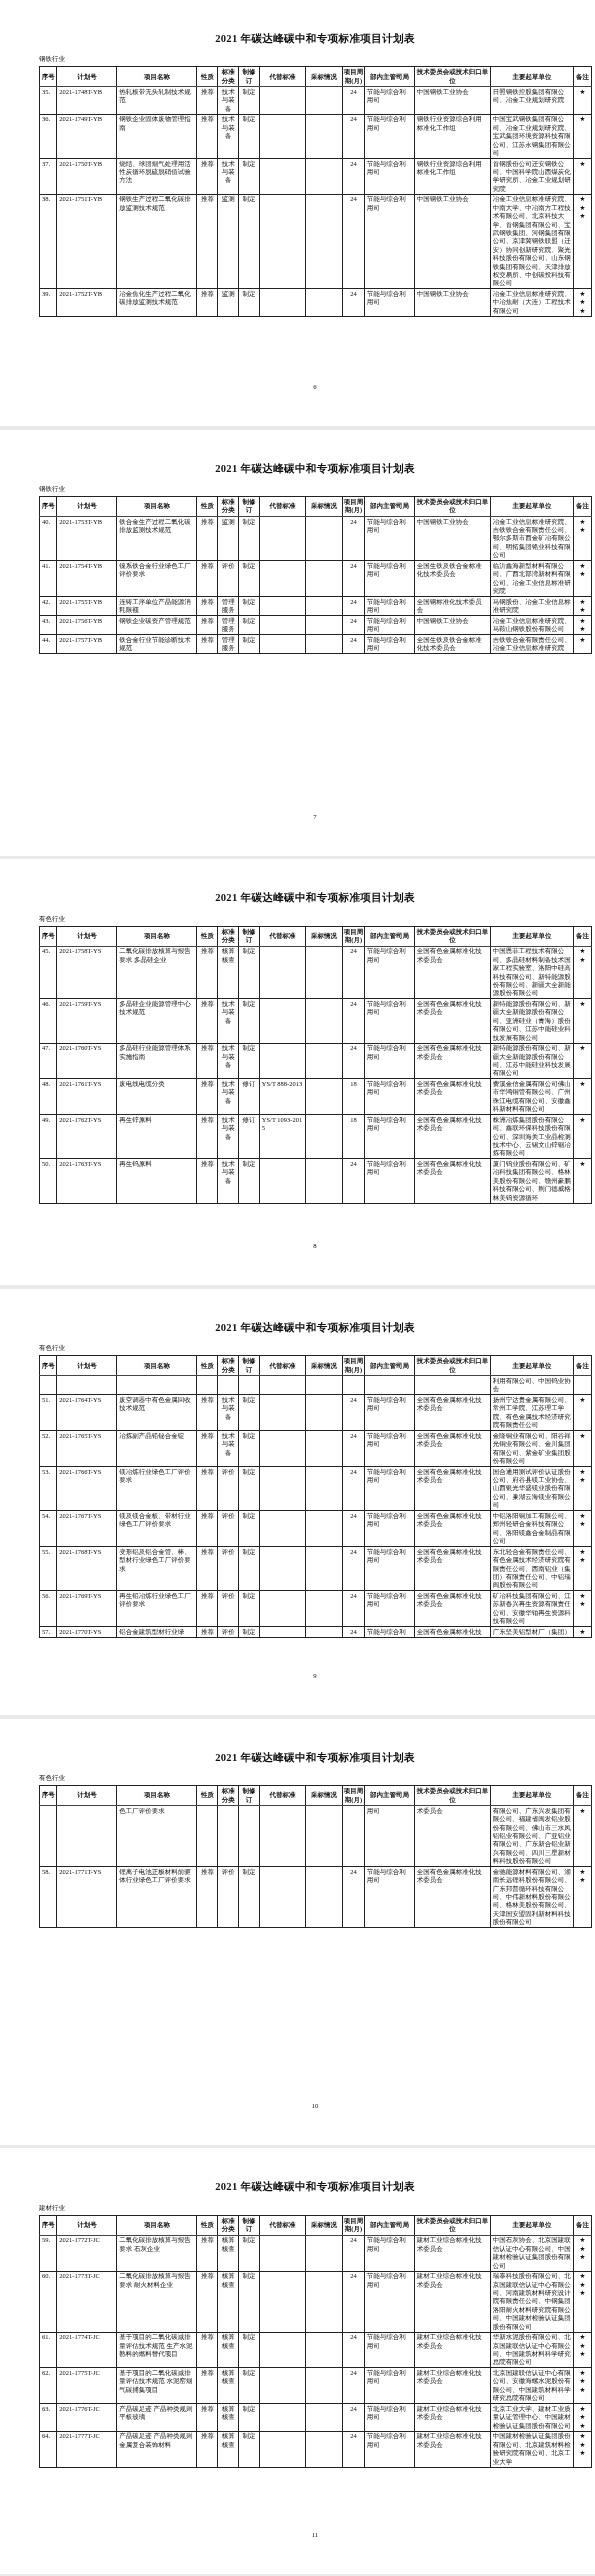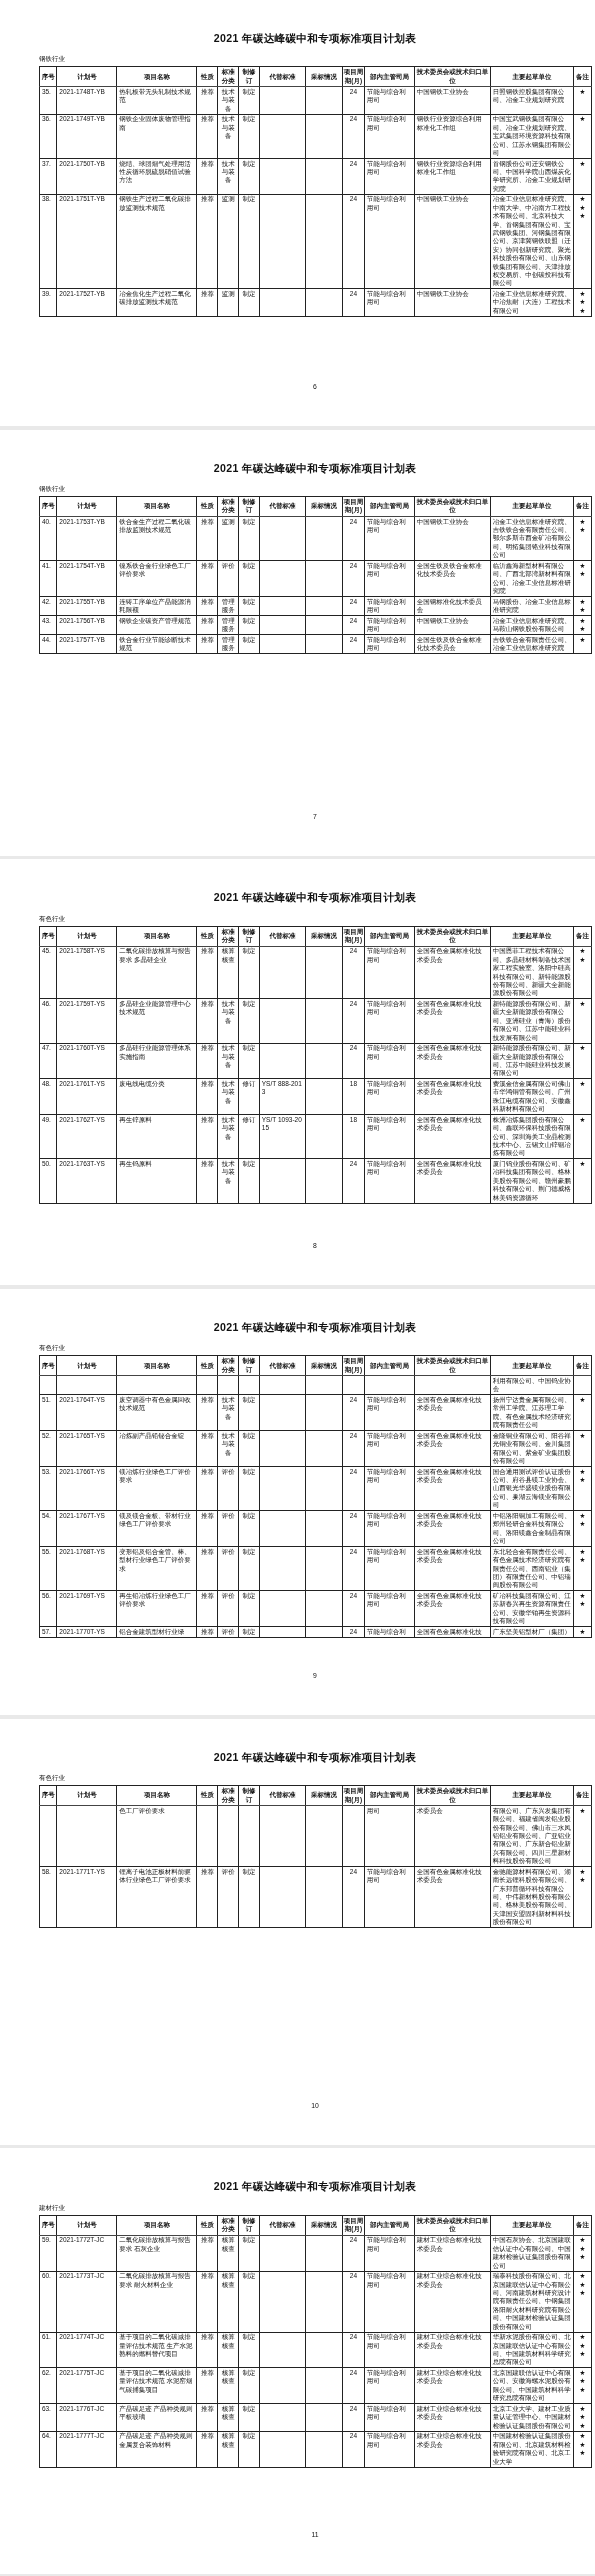--- a/index.html
+++ b/index.html
@@ -1,16 +1,16 @@
 <!DOCTYPE html>
 <html style="font-size:10px"><head>
 <meta charset="utf-8">
 <style>
   html,body{margin:0;padding:0;background:#e9e9e9;}
-  .viewer{width:595px;font-family:Liberation Sans, sans-serif;color:#111;}
+  .viewer{width:595px;font-family:Liberation Serif, serif;color:#111;}
   .page{width:595px;height:426px;background:#ffffff;margin:0 0 3.7px 0;overflow:hidden;
         position:relative;box-sizing:border-box;padding:32px 5px 0 39px;}
   .page:last-child{margin-bottom:0;}
   .page-title{text-align:center;font-weight:bold;font-size:10.6px;letter-spacing:0.3px;width:552px;}
   .section-label{font-size:6.5px;margin-top:9.3px;margin-bottom:1.9px;}
   table.plan-table{border-collapse:collapse;width:552px;table-layout:fixed;border:1.2px solid #111;}
   .plan-table th,.plan-table td{border:0.6px solid #222;font-size:6.5px;line-height:8.4px;
         padding:0.6px 1.9px;vertical-align:top;word-break:break-all;box-sizing:border-box;}
   .plan-table th{font-weight:bold;text-align:center;vertical-align:middle;padding:1.2px 0.6px;}
   .plan-table tbody td{border-top:0.9px solid #777;}

